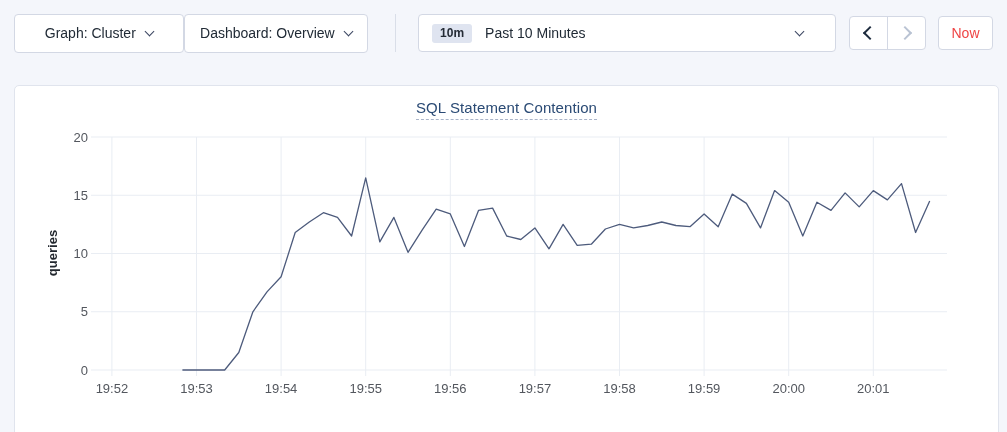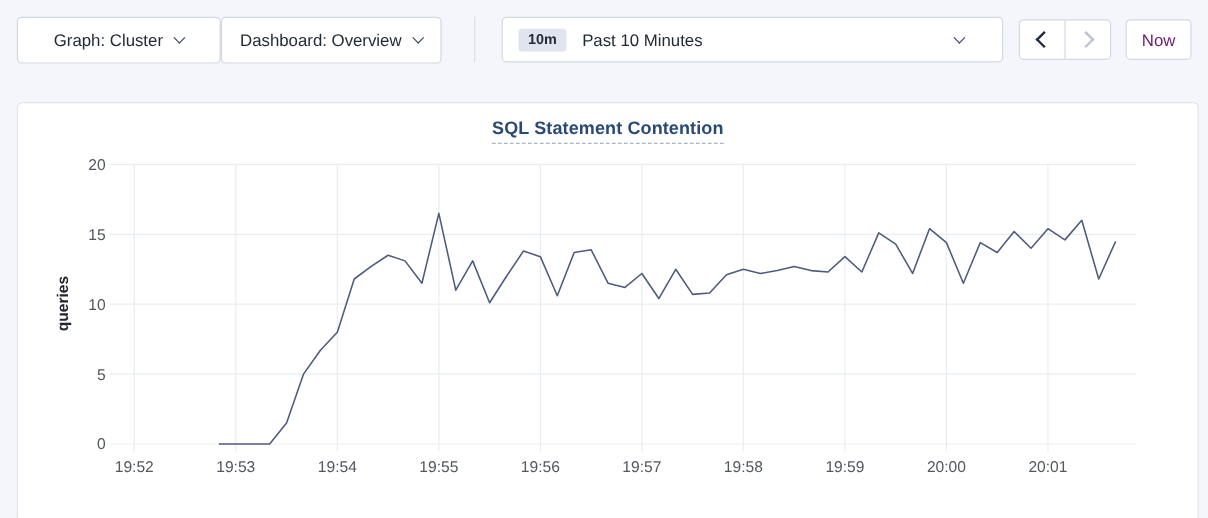--- a/index.html
+++ b/index.html
@@ -42,30 +42,30 @@
   .arrow-cell + .arrow-cell{border-left:1px solid #d3d8e4;}
   .chev-left{
     width:8px;height:8px;border-left:2px solid #1d2b3e;border-bottom:2px solid #1d2b3e;
     transform:rotate(45deg);margin-left:3px;
   }
   .chev-right{
     width:8px;height:8px;border-left:2px solid #b9c3d3;border-bottom:2px solid #b9c3d3;
     transform:rotate(225deg);margin-right:3px;
   }
   .btn-now{
-    margin-left:12px;width:55px;height:34px;color:#701a75;font-size:14px;flex:none;
+    margin-left:12px;width:55px;height:34px;color:#ef4444;font-size:14px;flex:none;
   }
   
   .card{
     position:absolute;left:14px;top:85px;width:985px;height:360px;
     background:#fff;border:1px solid #e0e4ed;border-radius:5px;box-sizing:border-box;
   }
   .card-title-row{text-align:center;margin-top:13px;}
   .card-title{
-    display:inline-block;font-size:15px;font-weight:bold;color:#2a4a74;
+    display:inline-block;font-size:15px;font-weight:normal;color:#2a4a74;
     border-bottom:1px dashed #a9b4c9;padding-bottom:3px;cursor:pointer;letter-spacing:.1px;
   }
   #chart-svg{position:absolute;left:0;top:0;width:1007px;height:432px;pointer-events:none;}
   #chart-svg text.tick{font-family:"Liberation Sans",sans-serif;font-size:13px;fill:#53575e;}
   #chart-svg text.ylab{font-family:"Liberation Sans",sans-serif;font-size:13px;font-weight:bold;fill:#22272e;}
 </style>
 </head>
 <body>
 
 <div class="toolbar">

